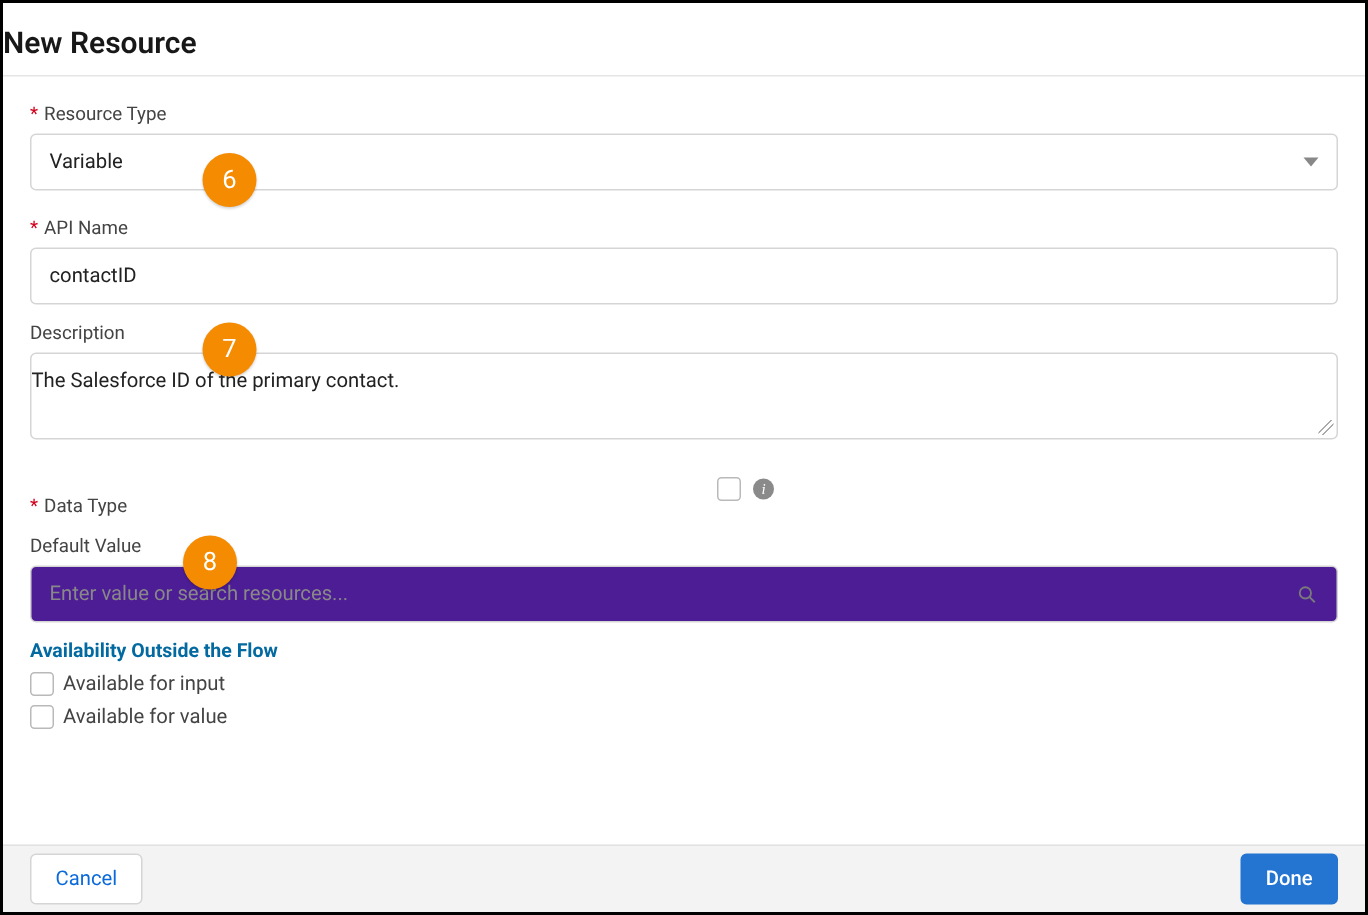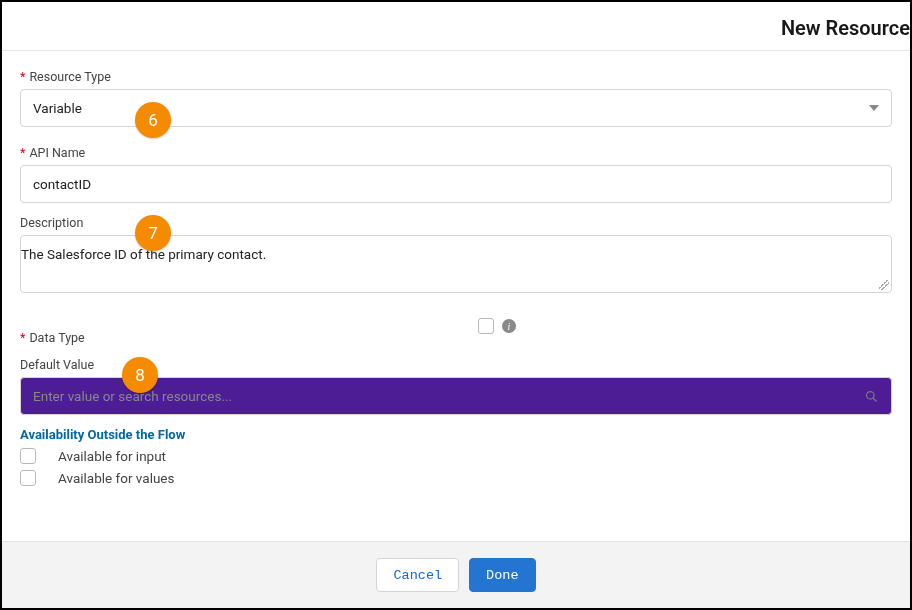--- a/index.html
+++ b/index.html
@@ -5,21 +5,21 @@
   * { box-sizing: border-box; }
   html, body { margin: 0; padding: 0; font-family: -apple-system, BlinkMacSystemFont, "Segoe UI", Roboto, Helvetica, Arial, sans-serif; }
   .window {
     width: 912px; height: 610px;
     border: 2px solid #000;
     background: #fff;
     display: flex; flex-direction: column;
     position: relative;
   }
   .title {
-    text-align: right;
+    text-align: left;
     font-size: 20px;
     font-weight: 600;
     padding: 14px 0 10px;
     color: #181818;
   }
   .divider { height: 1px; background: #e5e5e5; }
   .content {
     padding: 8px 18px 8px 18px;
     flex: 1;
     overflow: hidden;
@@ -75,27 +75,27 @@
   }
   .search-box {
     height: 38px; display: flex; align-items: center;
     padding: 0 12px;
     background: #4c1d95;
     justify-content: space-between;
   }
   .search-box .placeholder { color: #888; font-size: 13.5px; }
   .mag-icon { color: #7a7a7a; }
   .avail-list { margin-top: 4px; }
-  .avail-row { display: flex; align-items: center; gap: 22px; margin-top: 6px; }
+  .avail-row { display: flex; align-items: center; gap: 6px; margin-top: 6px; }
   .avail-row .chk-label { color: #444; }
   .footer {
     background: #f3f3f3;
     border-top: 1px solid #e2e2e2;
-    padding: 16px 18px;
-    display: flex; justify-content: center; gap: 10px; font-family: Liberation Mono, monospace;
+    padding: 5px 18px;
+    display: flex; justify-content: space-between; gap: 10px;
   }
   .btn {
     height: 34px; padding: 0 16px;
     border-radius: 4px;
     font-size: 13.5px;
     display: inline-flex; align-items: center; justify-content: center;
     border: 1px solid #d5d5d5;
   }
   .btn-secondary { background: #fff; color: #0b6adb; }
   .btn-primary { background: #2474d2; color: #fff; border-color: #2474d2; font-weight: 500; }
@@ -172,21 +172,21 @@
     </div>
 
     <div class="label-row bold" style="margin-top:12px">Availability Outside the Flow</div>
     <div class="avail-list">
       <div class="avail-row">
         <div class="checkbox"></div>
         <span class="chk-label">Available for input</span>
       </div>
       <div class="avail-row">
         <div class="checkbox"></div>
-        <span class="chk-label">Available for values</span>
+        <span class="chk-label">Available for value</span>
       </div>
     </div>
 
   </div>
 
   <div class="footer">
     <div class="btn btn-secondary">Cancel</div>
     <div class="btn btn-primary">Done</div>
   </div>
 

